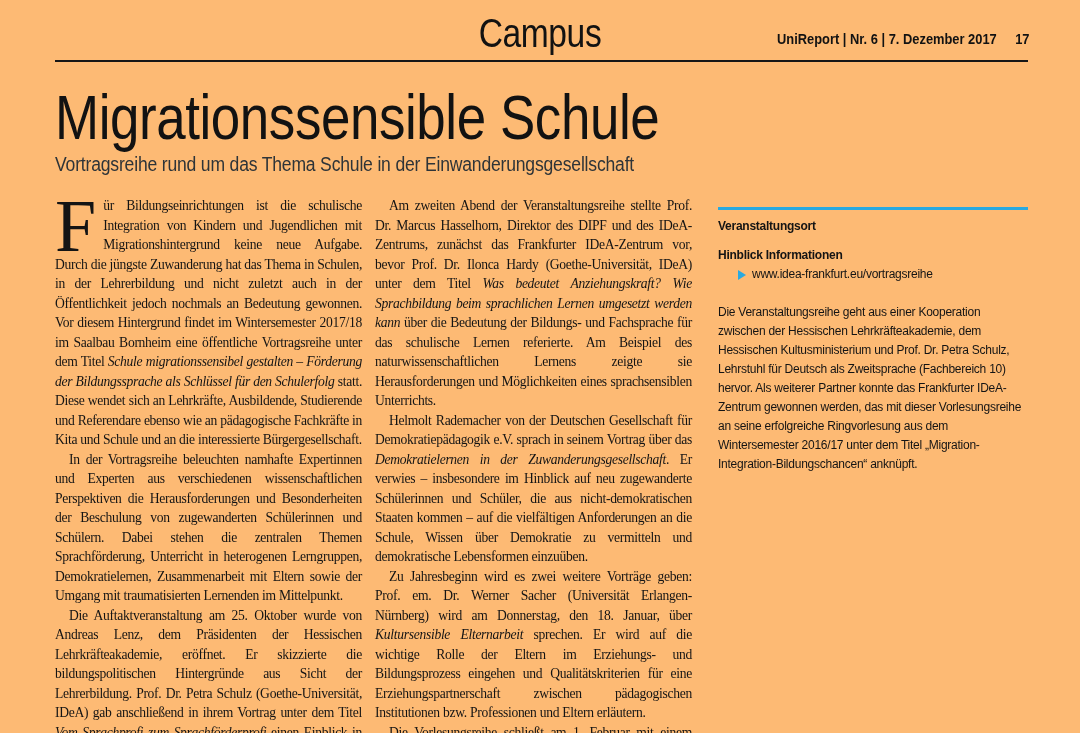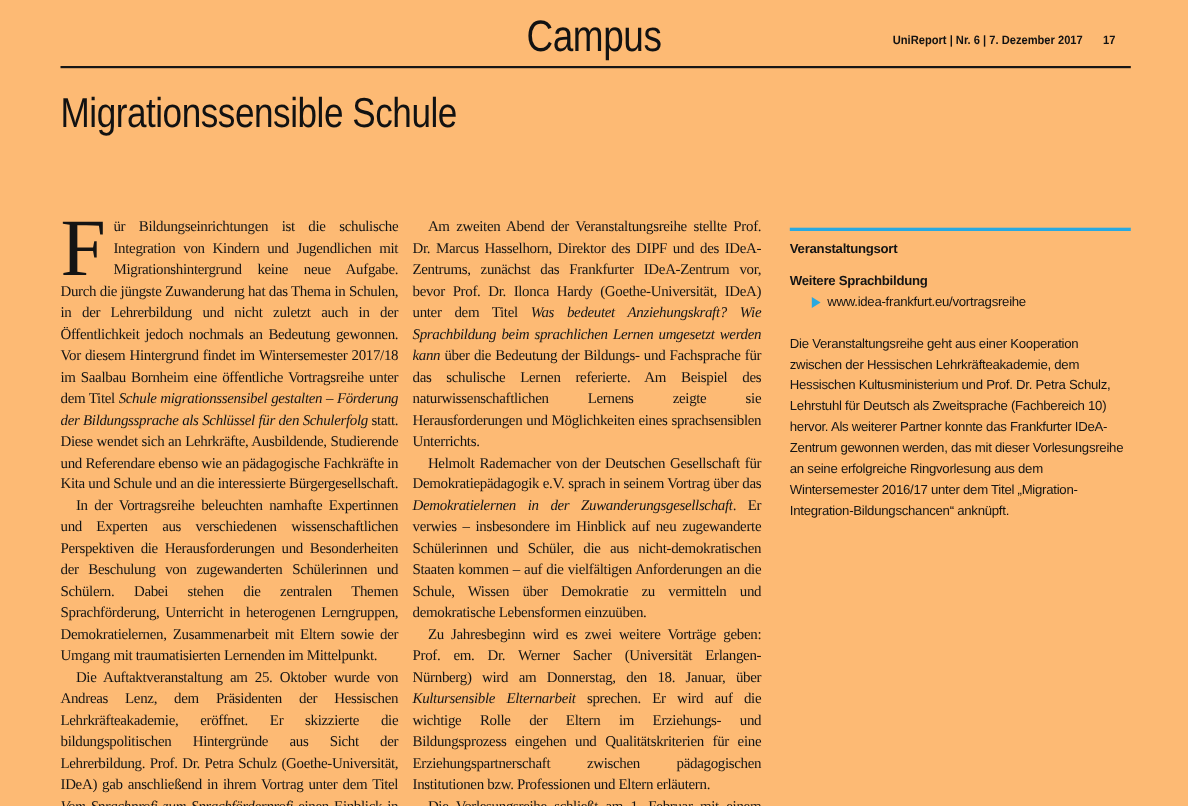--- a/index.html
+++ b/index.html
@@ -10,33 +10,33 @@
     font-family:"Liberation Sans", sans-serif; color:#111;
   }
   
   .hdr-campus {
     position:absolute; top:13px; left:0; width:100%;
     text-align:center; font-size:40px; font-weight:400; line-height:1;
     color:#121212; letter-spacing:-0.5px;
   }
   .hdr-campus .squeeze { display:inline-block; transform:scaleX(0.84); transform-origin:center; }
   .hdr-right {
-    position:absolute; top:31px; right:66px; text-align:right;
-    font-size:11px; font-weight:700; color:#121212; white-space:nowrap;
+    position:absolute; top:31px; right:50px; text-align:right;
+    font-size:14px; font-weight:700; color:#121212; white-space:nowrap;
   }
   .hdr-right .squeeze { display:inline-block; transform:scaleX(0.92); transform-origin:right center; }
   .hdr-right .pageno { margin-left:20px; }
   .hdr-rule {
     position:absolute; top:60px; left:55px; width:973px; height:1.5px;
     background:#161616;
   }
   
   .title {
     position:absolute; top:84px; left:55px;
-    font-size:38px; font-weight:400; line-height:1.05; color:#121212;
+    font-size:63px; font-weight:400; line-height:1.05; color:#121212;
     white-space:nowrap;
   }
   .title .squeeze { display:inline-block; transform:scaleX(0.84); transform-origin:left center; letter-spacing:-0.5px; }
   .subtitle {
     position:absolute; top:153px; left:55px;
     font-size:19.5px; font-weight:400; color:#2e3438; white-space:nowrap;
   }
   .subtitle .squeeze { display:inline-block; transform:scaleX(0.9); transform-origin:left center; letter-spacing:-0.2px; }
   
   .content { position:absolute; top:196px; left:55px; display:flex; align-items:flex-start; }
@@ -73,38 +73,41 @@
   <div class="hdr-right">
     <span class="squeeze">
       <span>UniReport | Nr. 6 | 7. Dezember 2017</span><span class="pageno">17</span>
     </span>
   </div>
   <div class="hdr-rule"></div>
 
   <h1 class="title">
     <span class="squeeze">Migrationssensible Schule</span>
   </h1>
+  <h2 class="subtitle">
+    <span class="squeeze">Vortragsreihe rund um das Thema Schule in der Einwanderungsgesellschaft</span>
+  </h2>
 
   <div class="content">
     <div class="col col-1">
         <p class="para"><span class="dropcap">F</span><span>ür Bildungseinrichtungen ist die schulische Integration von Kindern und Jugendlichen mit Migrationshintergrund keine neue Aufgabe. Durch die jüngste Zuwanderung hat das Thema in Schulen, in der Lehrerbildung und nicht zuletzt auch in der Öffentlichkeit jedoch nochmals an Bedeutung gewonnen. Vor diesem Hintergrund findet im Wintersemester 2017/18 im Saalbau Bornheim eine öffentliche Vortragsreihe unter dem Titel </span><span class="it">Schule migrationssensibel gestalten – Förderung der Bildungssprache als Schlüssel für den Schulerfolg</span><span> statt. Diese wendet sich an Lehrkräfte, Ausbildende, Studierende und Referendare ebenso wie an pädagogische Fachkräfte in Kita und Schule und an die interessierte Bürgergesellschaft.</span></p>
         <p class="para indent"><span>In der Vortragsreihe beleuchten namhafte Expertinnen und Experten aus verschiedenen wissenschaftlichen Perspektiven die Herausforderungen und Besonderheiten der Beschulung von zugewanderten Schülerinnen und Schülern. Dabei stehen die zentralen Themen Sprachförderung, Unterricht in heterogenen Lerngruppen, Demokratielernen, Zusammenarbeit mit Eltern sowie der Umgang mit traumatisierten Lernenden im Mittelpunkt.</span></p>
         <p class="para indent"><span>Die Auftaktveranstaltung am 25. Oktober wurde von Andreas Lenz, dem Präsidenten der Hessischen Lehrkräfteakademie, eröffnet. Er skizzierte die bildungspolitischen Hintergründe aus Sicht der Lehrerbildung. Prof. Dr. Petra Schulz (Goethe-Universität, IDeA) gab anschließend in ihrem Vortrag unter dem Titel </span><span class="it">Vom Sprachprofi zum Sprachförderprofi</span><span> einen Einblick in den Spracherwerb mehrsprachiger Kinder. Sie plädierte dafür, dass pädagogische Fachkräfte ein umfangreiches explizites Wissen über Sprache und Spracherwerb haben müssen, um Sprachdiagnostik und -förderung wirksam in der pädagogischen Praxis verankern zu können.</span></p>
       </div>
     <div class="col col-2">
         <p class="para indent"><span>Am zweiten Abend der Veranstaltungsreihe stellte Prof. Dr. Marcus Hasselhorn, Direktor des DIPF und des IDeA-Zentrums, zunächst das Frankfurter IDeA-Zentrum vor, bevor Prof. Dr. Ilonca Hardy (Goethe-Universität, IDeA) unter dem Titel </span><span class="it">Was bedeutet Anziehungskraft? Wie Sprachbildung beim sprachlichen Lernen umgesetzt werden kann</span><span> über die Bedeutung der Bildungs- und Fachsprache für das schulische Lernen referierte. Am Beispiel des naturwissenschaftlichen Lernens zeigte sie Herausforderungen und Möglichkeiten eines sprachsensiblen Unterrichts.</span></p>
         <p class="para indent"><span>Helmolt Rademacher von der Deutschen Gesellschaft für Demokratiepädagogik e.V. sprach in seinem Vortrag über das </span><span class="it">Demokratielernen in der Zuwanderungsgesellschaft</span><span>. Er verwies – insbesondere im Hinblick auf neu zugewanderte Schülerinnen und Schüler, die aus nicht-demokratischen Staaten kommen – auf die vielfältigen Anforderungen an die Schule, Wissen über Demokratie zu vermitteln und demokratische Lebensformen einzuüben.</span></p>
         <p class="para indent"><span>Zu Jahresbeginn wird es zwei weitere Vorträge geben: Prof. em. Dr. Werner Sacher (Universität Erlangen-Nürnberg) wird am Donnerstag, den 18. Januar, über </span><span class="it">Kultursensible Elternarbeit</span><span> sprechen. Er wird auf die wichtige Rolle der Eltern im Erziehungs- und Bildungsprozess eingehen und Qualitätskriterien für eine Erziehungspartnerschaft zwischen pädagogischen Institutionen bzw. Professionen und Eltern erläutern.</span></p>
         <p class="para indent"><span>Die Vorlesungsreihe schließt am 1. Februar mit einem Vortrag zur </span></p>
       </div>
 
     <div class="sidebar">
       <div class="sb-rule" style="background: rgb(41, 169, 224);"></div>
       <div class="sb-h">Veranstaltungsort</div>
-      <div class="sb-h2">Weitere Sprachbildung</div>
+      <div class="sb-h2">Hinblick Informationen</div>
       <div class="sb-link">
         <span class="arrow" style="border-left: 8px solid rgb(41, 169, 224);"></span>
         <a class="lk">www.idea-frankfurt.eu/vortragsreihe</a>
       </div>
       <div class="sb-note">Die Veranstaltungsreihe geht aus einer Kooperation zwischen der Hessischen Lehrkräfteakademie, dem Hessischen Kultusministerium und Prof. Dr. Petra Schulz, Lehrstuhl für Deutsch als Zweitsprache (Fachbereich 10) hervor. Als weiterer Partner konnte das Frankfurter IDeA-Zentrum gewonnen werden, das mit dieser Vorlesungsreihe an seine erfolgreiche Ringvorlesung aus dem Wintersemester 2016/17 unter dem Titel „Migration-Integration-Bildungschancen“ anknüpft.</div>
     </div>
   </div>
 
 </div>
 

